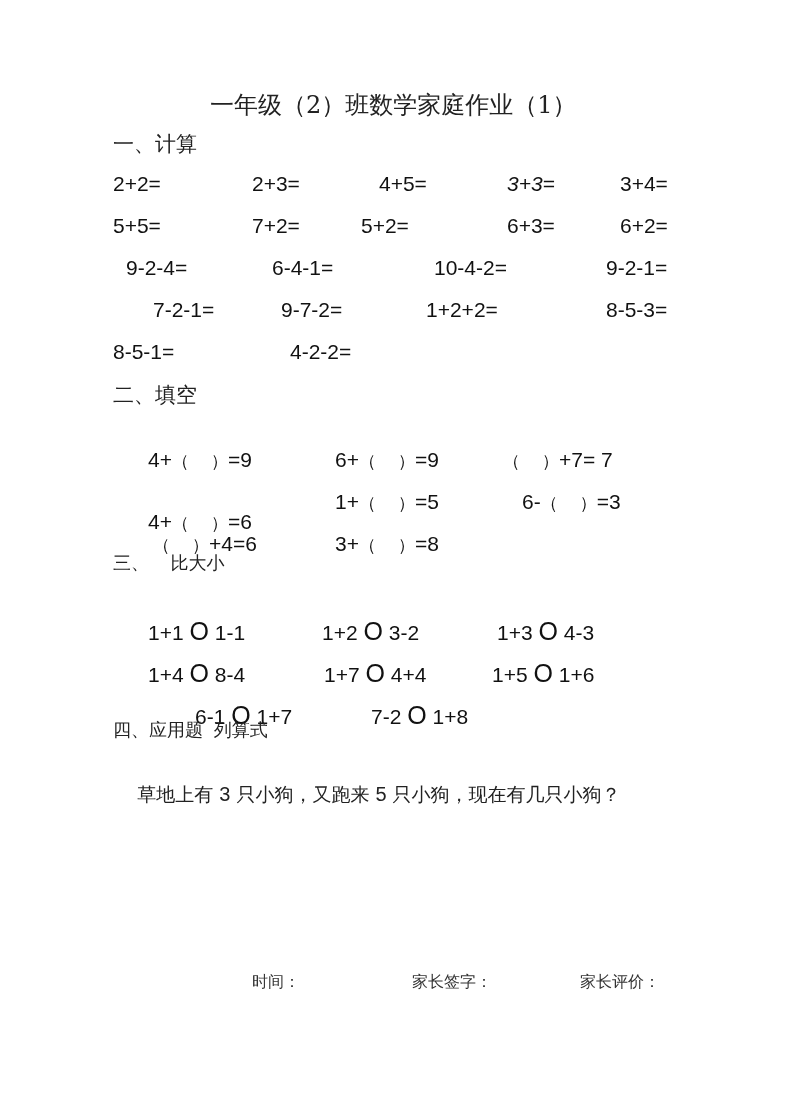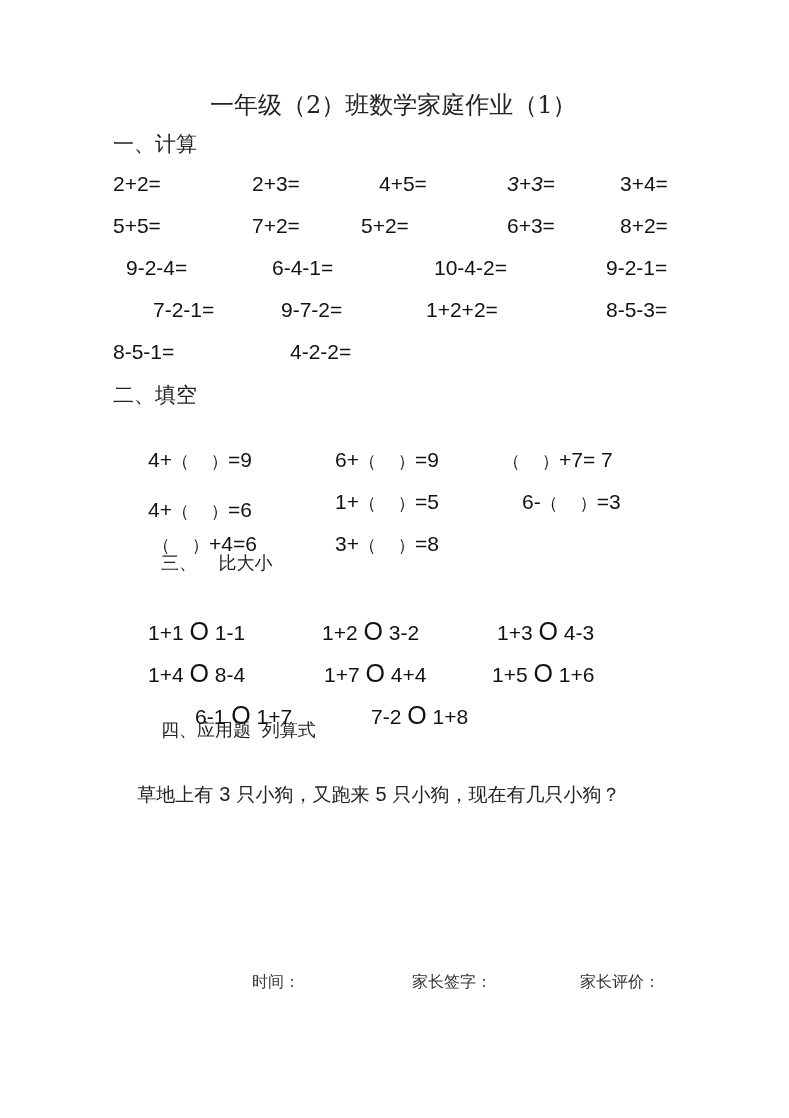--- a/index.html
+++ b/index.html
@@ -1,21 +1,21 @@
 <!DOCTYPE html>
 <html><head>
 <meta charset="utf-8">
 <style>
   html, body { margin: 0; padding: 0; background: #ffffff; }
   body { width: 789px; height: 1118px; position: relative; overflow: hidden;
          font-family: "Liberation Sans", "DejaVu Sans", sans-serif; color: #111111; }
   .abs { position: absolute; white-space: pre; }
   .title { font-family: "DejaVu Serif", "Liberation Serif", serif; font-size: 24px; color: #222; }
   .section { font-family: Liberation Mono, monospace; font-size: 21px; color: #222; }
-  .section.small { font-size: 18px; margin-left: 48px; }
+  .section.small { font-size: 18px; }
   .eq { font-size: 21px; }
   .circle { font-size: 25px; }
   .problem { font-size: 19px; font-family: "DejaVu Serif", "Liberation Serif", serif; color: #222; }
   .problem .num { font-family: "Liberation Sans", sans-serif; font-size: 20px; }
   .footer { font-family: "DejaVu Serif", "Liberation Serif", serif; font-size: 16px; color: #333; }
   .paren { font-family: "DejaVu Sans", sans-serif; font-size: 17px; }
 </style>
 </head>
 <body>
 
@@ -29,21 +29,21 @@
     <div class="abs eq" style="left:113px; top:172px;">2+2=</div>
     <div class="abs eq" style="left:252px; top:172px;">2+3=</div>
     <div class="abs eq" style="left:379px; top:172px;">4+5=</div>
     <div class="abs eq" style="left:507px; top:172px;font-style:italic;">3+3=</div>
     <div class="abs eq" style="left:620px; top:172px;">3+4=</div>
 
     <div class="abs eq" style="left:113px; top:214px;">5+5=</div>
     <div class="abs eq" style="left:252px; top:214px;">7+2=</div>
     <div class="abs eq" style="left:361px; top:214px;">5+2=</div>
     <div class="abs eq" style="left:507px; top:214px;">6+3=</div>
-    <div class="abs eq" style="left:620px; top:214px;">8+2=</div>
+    <div class="abs eq" style="left:620px; top:214px;">6+2=</div>
 
     <div class="abs eq" style="left:126px; top:256px;">9-2-4=</div>
     <div class="abs eq" style="left:272px; top:256px;">6-4-1=</div>
     <div class="abs eq" style="left:434px; top:256px;">10-4-2=</div>
     <div class="abs eq" style="left:606px; top:256px;">9-2-1=</div>
 
     <div class="abs eq" style="left:113px; top:298px;margin-left:40px;">7-2-1=</div>
     <div class="abs eq" style="left:281px; top:298px;">9-7-2=</div>
     <div class="abs eq" style="left:426px; top:298px;">1+2+2=</div>
     <div class="abs eq" style="left:606px; top:298px;">8-5-3=</div>
@@ -59,21 +59,21 @@
     <div class="abs eq" style="left:113px; top:424px;">
       <span>4+</span><span class="paren">（</span><span style="display:inline-block;width:22px;"></span><span class="paren">）</span><span>=9</span>
     </div>
     <div class="abs eq" style="left:300px; top:424px;">
       <span>6+</span><span class="paren">（</span><span style="display:inline-block;width:22px;"></span><span class="paren">）</span><span>=9</span>
     </div>
     <div class="abs eq" style="left:468px; top:424px;">
       <span class="paren">（</span><span style="display:inline-block;width:22px;"></span><span class="paren">）</span><span>+7= 7</span>
     </div>
 
-    <div class="abs eq" style="left:113px; top:474px;">
+    <div class="abs eq" style="left:113px; top:486px;">
       <span>4+</span><span class="paren">（</span><span style="display:inline-block;width:22px;"></span><span class="paren">）</span><span>=6</span>
     </div>
     <div class="abs eq" style="left:300px; top:466px;">
       <span>1+</span><span class="paren">（</span><span style="display:inline-block;width:22px;"></span><span class="paren">）</span><span>=5</span>
     </div>
     <div class="abs eq" style="left:487px; top:466px;">
       <span>6-</span><span class="paren">（</span><span style="display:inline-block;width:22px;"></span><span class="paren">）</span><span>=3</span>
     </div>
 
     <div class="abs eq" style="left:118px; top:508px;">

